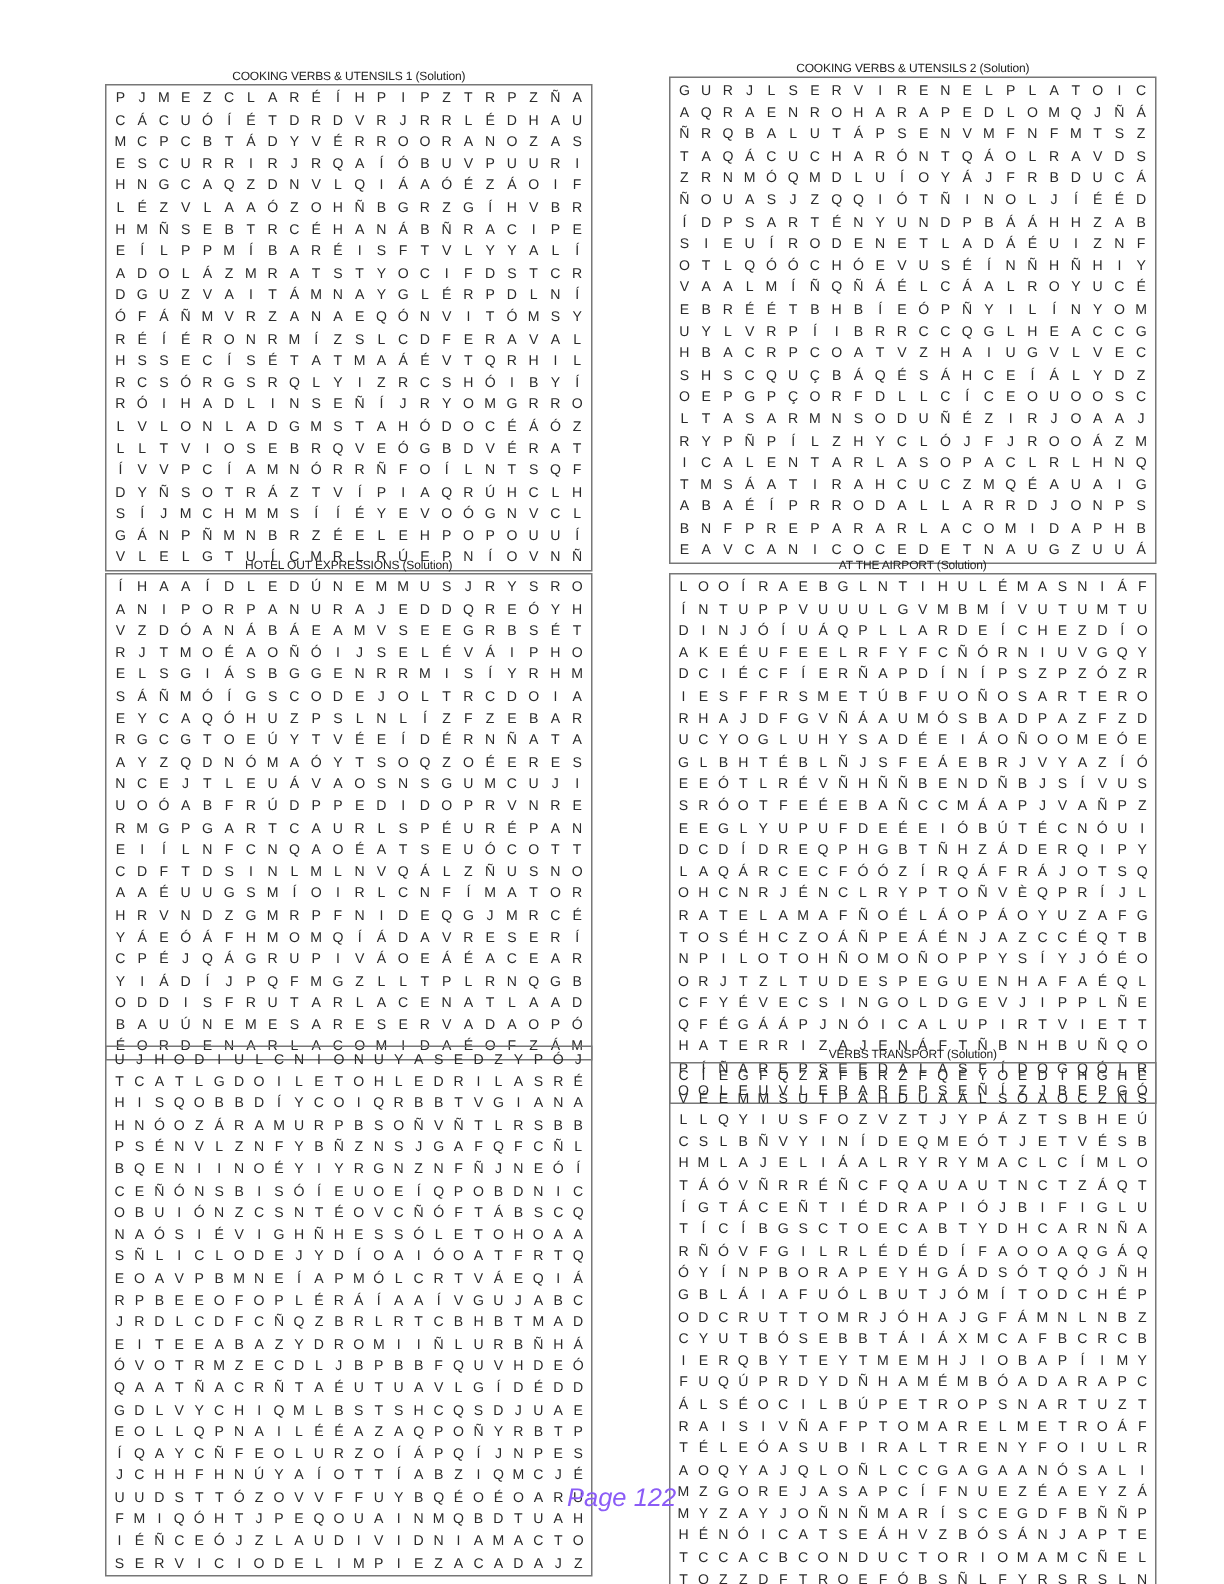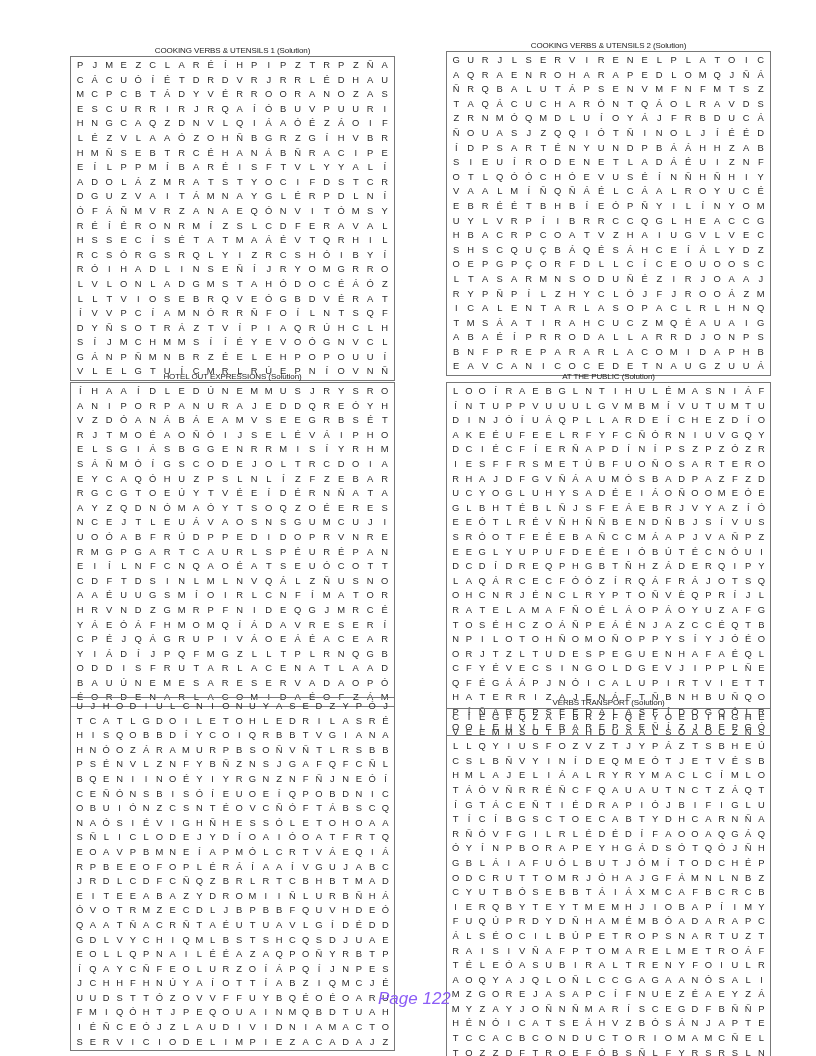--- a/index.html
+++ b/index.html
@@ -1610,21 +1610,21 @@
         <span class="cell">O</span>
         <span class="cell">F</span>
         <span class="cell">Z</span>
         <span class="cell">Á</span>
         <span class="cell">M</span>
       </div>
     </div>
 </div>
 
 <div class="puzzle" style="left:446px; top:371px;">
-  <div class="puzzle-title">AT THE PUBLIC (Solution)</div>
+  <div class="puzzle-title">AT THE AIRPORT (Solution)</div>
   <div class="grid">
       <div class="grid-row">
         <span class="cell">L</span>
         <span class="cell">O</span>
         <span class="cell">O</span>
         <span class="cell">Í</span>
         <span class="cell">R</span>
         <span class="cell">A</span>
         <span class="cell">E</span>
         <span class="cell">B</span>

